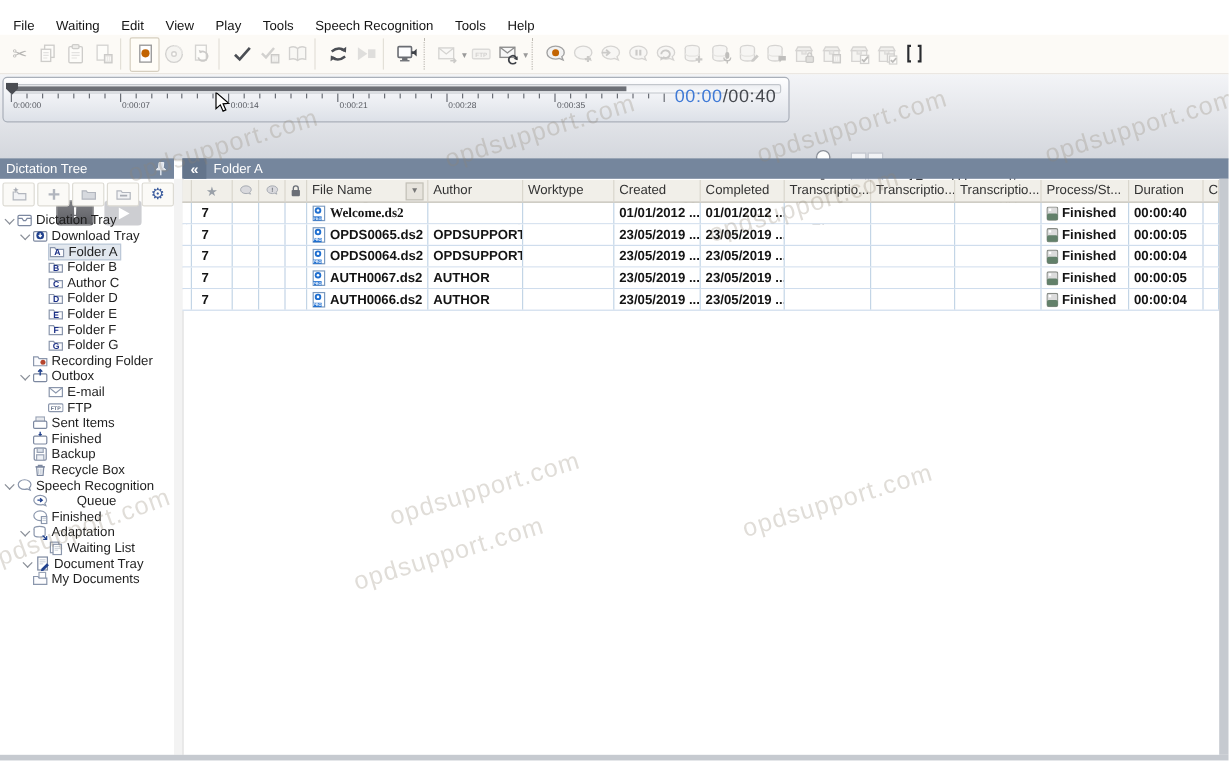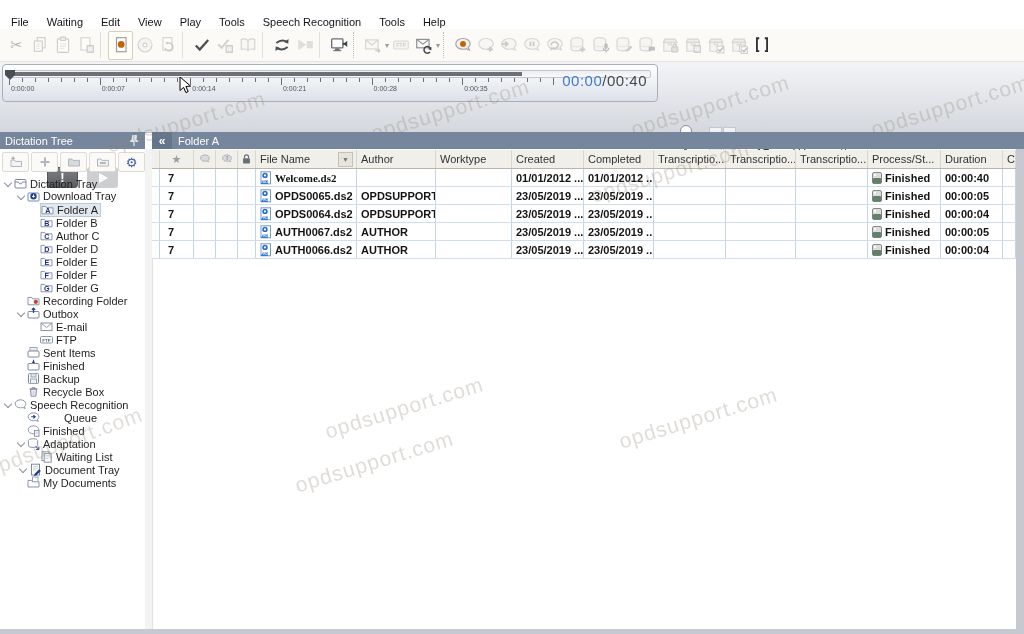--- a/index.html
+++ b/index.html
@@ -531,21 +531,21 @@
             <svg width="13" height="13" viewBox="0 0 13 13">
               <rect x="1" y="2.5" width="11" height="8.5" rx="1" fill="#fff" stroke="#7c88a0"></rect>
               <path d="M1 5 h3.4 l1.2 1.8 h1.8 L8.6 5 H12" fill="none" stroke="#7c88a0"></path>
             </svg>
           </span>
           <span class="tlabel">Dictation Tray</span>
         </span>
       </div>
       <div class="titem" style="padding-left: 16px;">
         <span class="chev show"></span>
-        <span style="display: flex; align-items: flex-start;">
+        <span style="display: flex; align-items: center;">
           <span class="tic">
             <svg width="13" height="13" viewBox="0 0 13 13">
               <rect x="1" y="3" width="11" height="8" rx="1" fill="#fff" stroke="#7c88a0"></rect>
               <circle cx="6.5" cy="6.2" r="3.2" fill="#20418e"></circle>
               <path d="M6.5 4.4 v2.6 M5.2 6 L6.5 7.4 L7.8 6" stroke="#fff" stroke-width="1" fill="none"></path>
             </svg>
           </span>
           <span class="tlabel">Download Tray</span>
         </span>
       </div>

